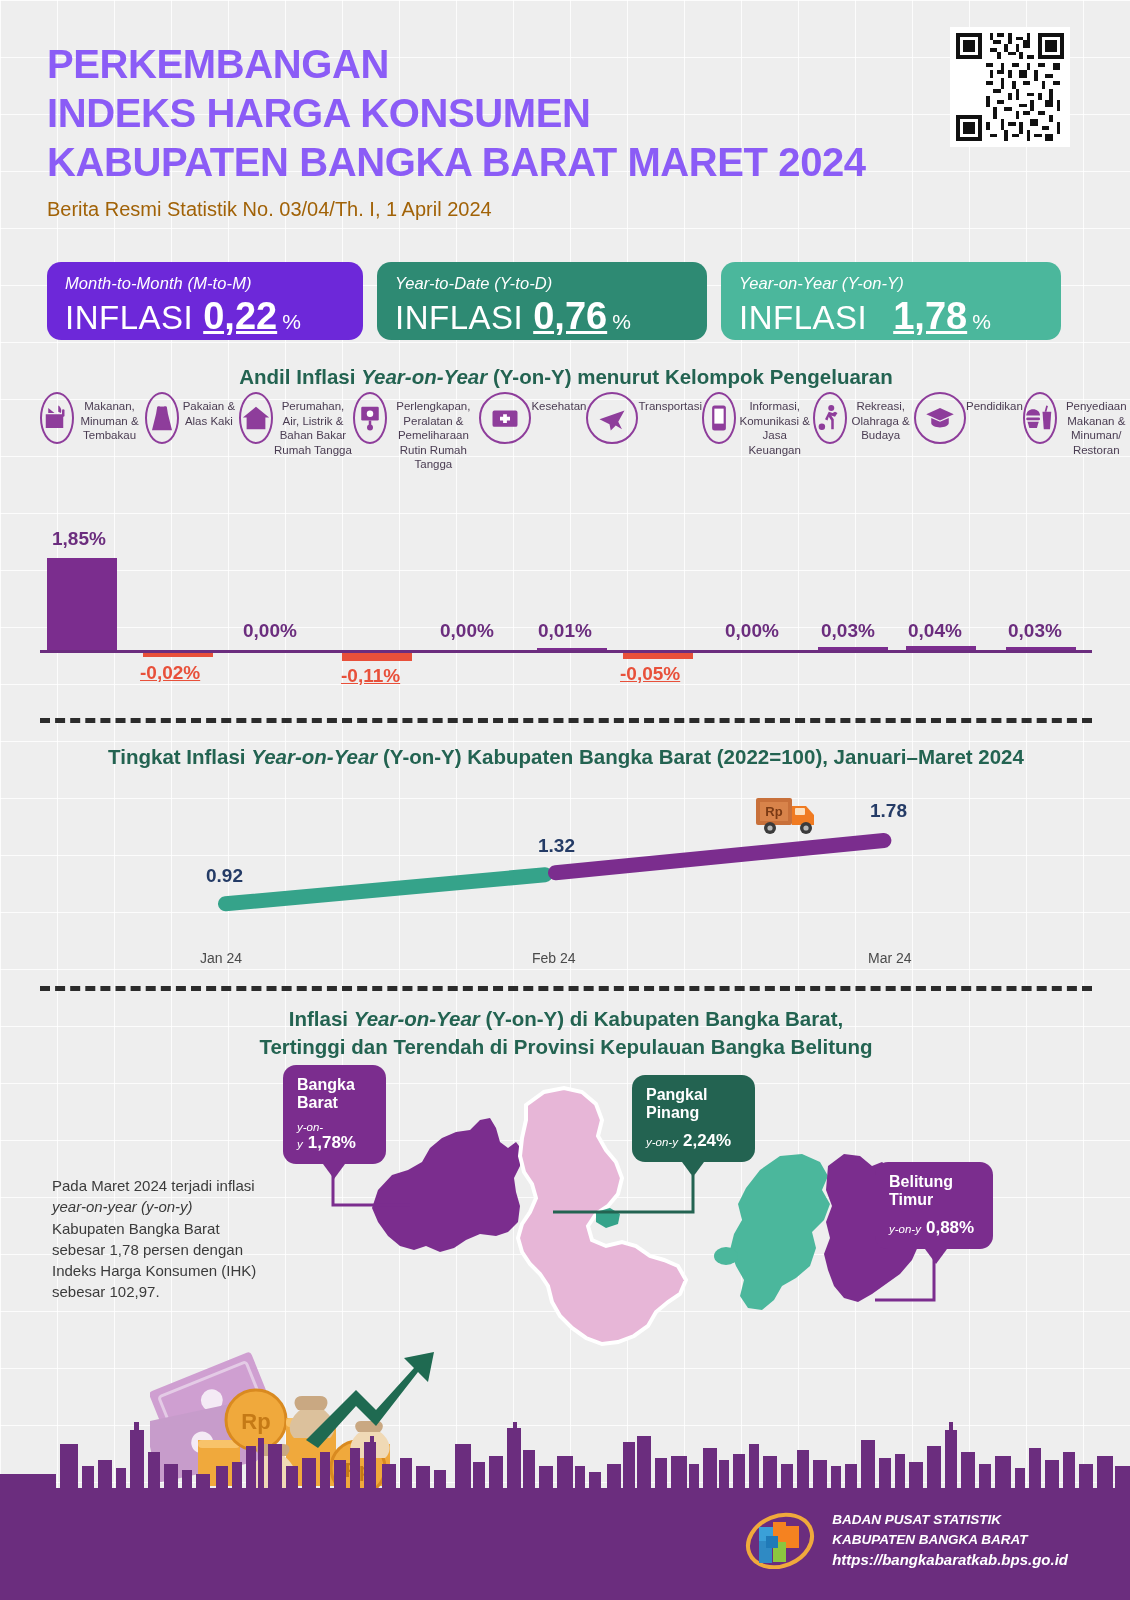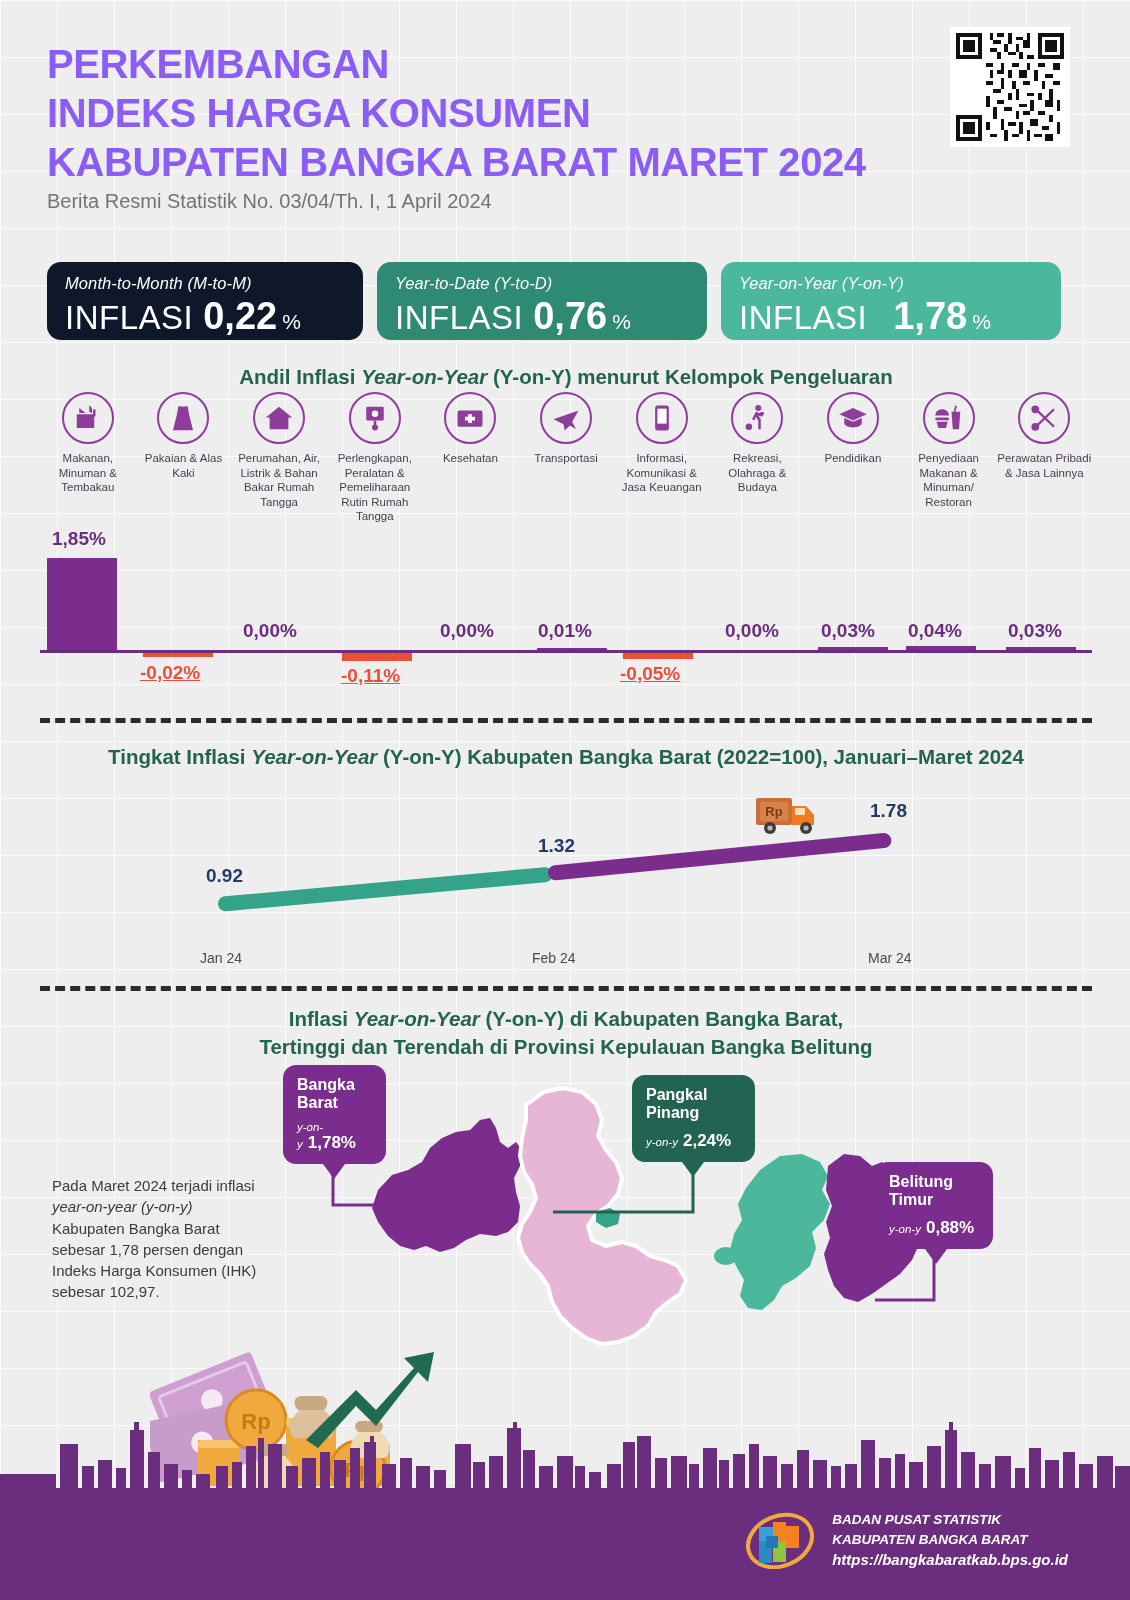--- a/index.html
+++ b/index.html
@@ -22,50 +22,50 @@
   }
   .page { position: relative; z-index: 1; width: 1130px; height: 1600px; }
 
   
   .hdr { position: absolute; left: 47px; top: 40px; }
   .hdr h1 {
     font-size: 40px; line-height: 1.22; font-weight: bold;
     color: #8b5cf6; letter-spacing: -0.4px;
   }
   .hdr .sub {
-    margin-top: 4px; font-size: 20px; color: #737373; font-weight: normal;
+    margin-top: 12px; font-size: 20px; color: #a16207; font-weight: normal;
   }
   .qr {
     position: absolute; right: 60px; top: 27px;
     width: 120px; height: 120px; background: #fff; padding: 6px;
   }
   .qr svg { display:block; width:100%; height:100%; }
 
   
   .kpis { position: absolute; left: 47px; top: 262px; display: flex; gap: 14px; }
   .kpi { border-radius: 14px; color: #fff; padding: 12px 18px 14px 18px; height: 78px; }
-  .kpi.m { background:#0f172a; width: 316px; }
+  .kpi.m { background:#6d28d9; width: 316px; }
   .kpi.d { background:#2e8a73; width: 330px; }
   .kpi.y { background:#4bb79c; width: 340px; }
   .kpi .lbl { font-style: italic; font-size: 16.5px; letter-spacing: .1px; }
   .kpi .row { display:flex; align-items: baseline; margin-top: 2px; }
   .kpi .word { font-size: 33px; font-weight: 300; letter-spacing: .5px; }
-  .kpi .num { font-size: 38px; font-weight: bold; margin-left: 10px; }
+  .kpi .num { font-size: 38px; font-weight: bold; margin-left: 10px; text-decoration: underline; }
   .kpi .pct { font-size: 21px; margin-left: 5px; font-weight: normal;}
   .kpi.y .num { margin-left: 26px; }
 
   
   .sect-title {
     text-align: center; color: #236351; font-size: 20.5px; font-weight: bold;
   }
   .sect-title i { font-style: italic; }
 
   
   .cats { position:absolute; left: 40px; top: 392px; width: 1052px; display:flex; }
-  .cat { flex: 1 1 0; display:flex; flex-direction:column; align-items:center; }
+  .cat { flex: 1 1 0; display:flex; align-items:flex-start; }
   .cat .circ {
     width: 52px; height: 52px; border-radius: 50%;
     border: 2.2px solid #8e3d9b; display:flex; align-items:center; justify-content:center;
   }
   .cat .circ svg { width: 30px; height: 30px; fill: #8e3d9b; }
   .cat .cl {
     margin-top: 7px; font-size: 11.5px; color: #4a3c52; text-align:center; line-height: 1.27;
     max-width: 96px;
   }
 

